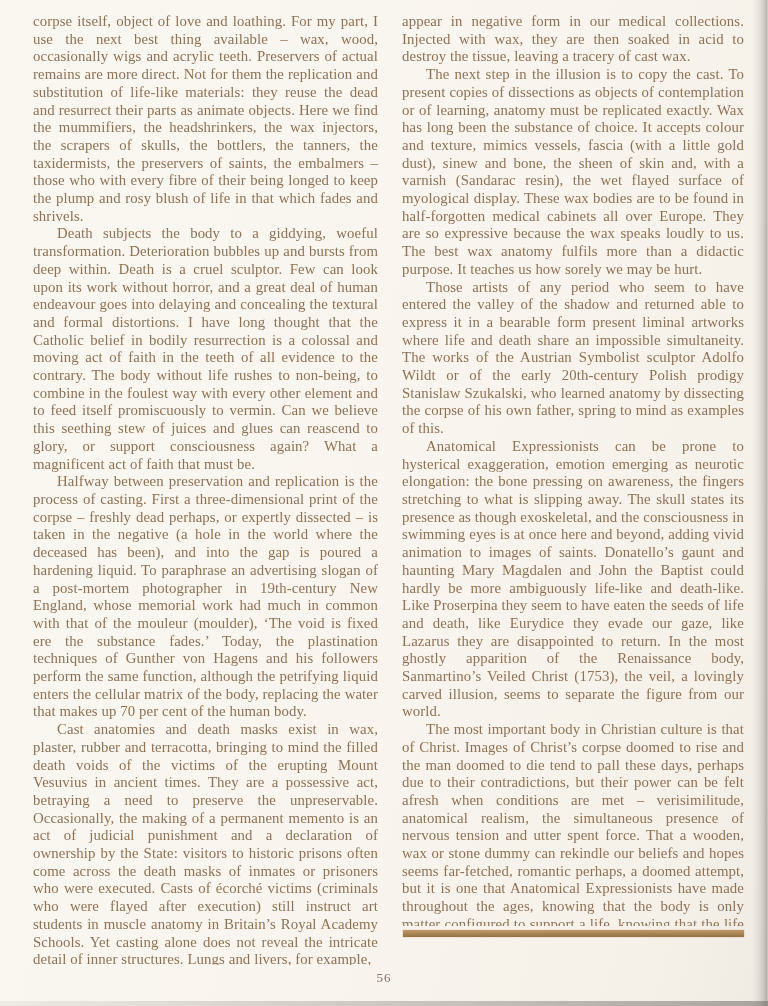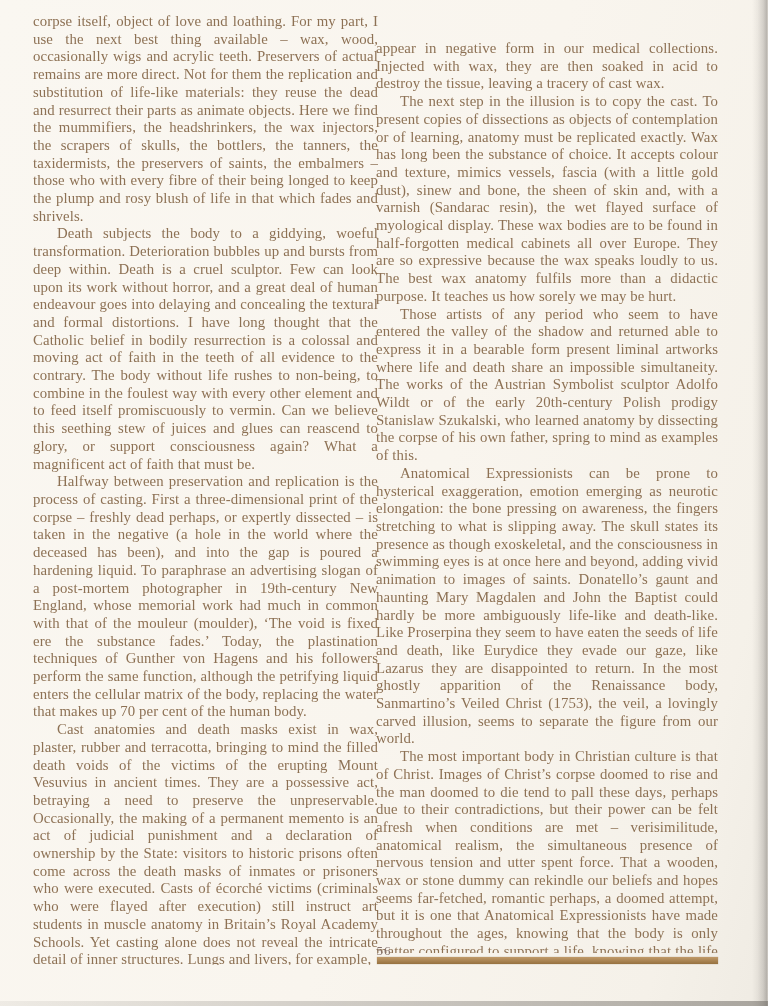--- a/index.html
+++ b/index.html
@@ -14,34 +14,34 @@
   }
   .column {
     position: absolute;
     top: 13px;
     font-size: 14.8px;
     line-height: 17.7px;
     text-align: justify;
     letter-spacing: 0.1px;
   }
   .col-left  { left: 33px;  width: 345px; height: 952px; overflow: hidden; }
-  .col-right { left: 376px; width: 342px; height: 924px; margin-top: 27px; }
+  .col-right { left: 402px; width: 342px; height: 924px; }
   .col-right .text-flow { height: 913px; overflow: hidden; }
   .para { margin: 0; }
   .para.indent { text-indent: 24px; }
   .it { }
   .rule {
     position: absolute;
     top: 917px; left: 1px; right: 0;
     height: 7px;
     box-shadow: 0 0 1px rgba(120,90,50,0.5);
   }
   .page-number {
     position: absolute;
-    top: 943px; left: 0;
+    top: 970px; left: 0;
     width: 768px;
     text-align: center;
     font-size: 13px;
     letter-spacing: 1px;
     color: #84706a;
   }
   .edge-right {
     position: absolute;
     top: 0; right: 0;
     width: 16px; height: 1006px;

